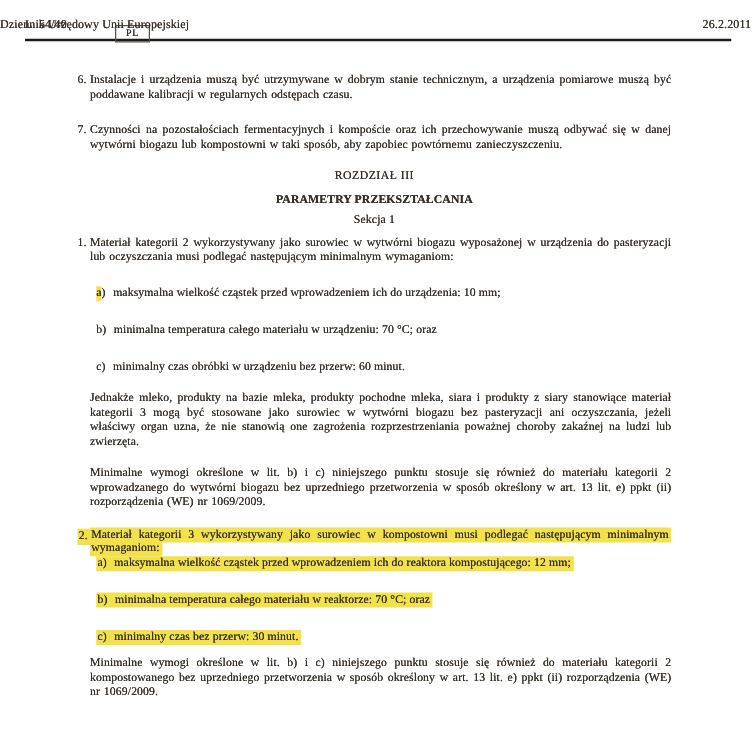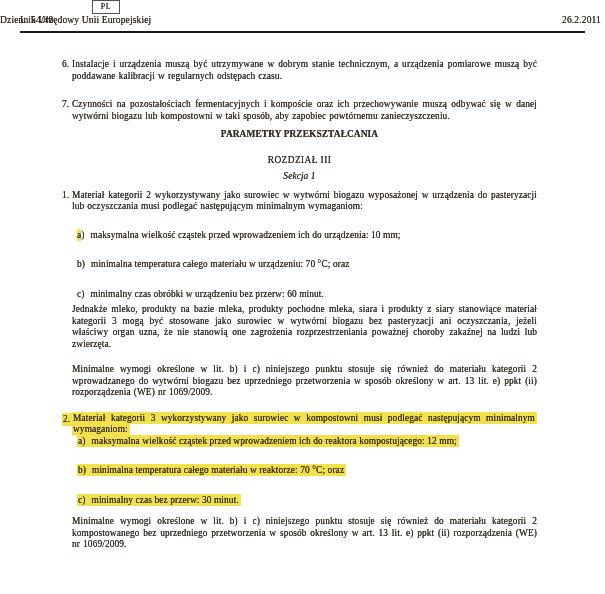--- a/index.html
+++ b/index.html
@@ -16,40 +16,40 @@
     font-size:9.4px;line-height:11.5px;
     letter-spacing:.1px;
     text-shadow:0 0 .3px currentColor;
   }
   .page{position:relative;width:605px;height:531px;}
 
   
   .hdr{position:relative;height:31px;}
   .pageref{position:absolute;left:20px;top:14px;font-size:9.6px;word-spacing:3px;}
   .badge{
-    position:absolute;left:92px;top:0;width:26px;height:12px;
+    position:absolute;left:92px;top:20px;width:26px;height:12px;
     border:1px solid #56514a;text-align:center;font-size:8px;line-height:12px;
     letter-spacing:.5px;
   }
   .jtitle{position:absolute;left:0;right:0;top:14px;font-size:9.6px;}
   .hdate{position:absolute;right:4px;top:14px;font-size:9.6px;}
   .rule{margin:0 20px;border-top:2.4px solid var(--rule);}
 
   
   .doc{margin:0 68px 0 62px;}
   .jtext{text-align:justify;word-spacing:.6px;}
   .pitem{position:relative;padding-left:10px;}
   .pitem .pm{position:absolute;left:0;top:0;}
   .sub{padding-left:15px;}
   .sub .sm{padding-right:6px;}
   .cont{margin-left:10px;}
 
   .hc{text-align:center;}
   .b{font-weight:bold;}
-  .i{font-style:italic;}
+  .i{}
   .chapter{letter-spacing:.4px;}
 
   
   .hl{
     background:var(--highlight);
     box-decoration-break:clone;-webkit-box-decoration-break:clone;
     padding:1px 2px 1px 1px;
   }
   .hl-sm{background:var(--highlight);padding:1px 0;}
 </style>
@@ -71,42 +71,42 @@
     <div class="pitem jtext" style="margin-top:26px">
       <span class="pm">6.</span>
       <span>Instalacje i urządzenia muszą być utrzymywane w dobrym stanie technicznym, a urządzenia pomiarowe muszą być poddawane kalibracji w regularnych odstępach czasu.</span>
     </div>
 
     <div class="pitem jtext" style="margin-top:17px">
       <span class="pm">7.</span>
       <span>Czynności na pozostałościach fermentacyjnych i kompoście oraz ich przechowywanie muszą odbywać się w danej wytwórni biogazu lub kompostowni w taki sposób, aby zapobiec powtórnemu zanieczyszczeniu.</span>
     </div>
 
+    <div class="hc chapter" style="margin-top:14px">ROZDZIAŁ III</div>
     <div class="hc b" style="margin-top:7px">PARAMETRY PRZEKSZTAŁCANIA</div>
-    <div class="hc chapter" style="margin-top:14px">ROZDZIAŁ III</div>
     <div class="hc i" style="margin-top:5px">Sekcja 1</div>
 
     <div class="pitem jtext" style="margin-top:7px">
       <span class="pm">1.</span>
       <span>Materiał kategorii 2 wykorzystywany jako surowiec w wytwórni biogazu wyposażonej w urządzenia do pasteryzacji lub oczyszczania musi podlegać następującym minimalnym wymaganiom:</span>
     </div>
 
     <div class="sub" style="margin-top:17px">
       <span class="sm"><span class="hl-sm">a</span><span>)</span></span><span>maksymalna wielkość cząstek przed wprowadzeniem ich do urządzenia: 10 mm;</span>
     </div>
 
     <div class="sub" style="margin-top:18px">
       <span class="sm">b)</span><span>minimalna temperatura całego materiału w urządzeniu: 70 °C; oraz</span>
     </div>
 
     <div class="sub" style="margin-top:18px">
       <span class="sm">c)</span><span>minimalny czas obróbki w urządzeniu bez przerw: 60 minut.</span>
     </div>
 
-    <div class="cont jtext" style="margin-top:4px">Jednakże mleko, produkty na bazie mleka, produkty pochodne mleka, siara i produkty z siary stanowiące materiał kategorii 3 mogą być stosowane jako surowiec w wytwórni biogazu bez pasteryzacji ani oczyszczania, jeżeli właściwy organ uzna, że nie stanowią one zagrożenia rozprzestrzeniania poważnej choroby zakaźnej na ludzi lub zwierzęta.</div>
+    <div class="cont jtext" style="margin-top:14px">Jednakże mleko, produkty na bazie mleka, produkty pochodne mleka, siara i produkty z siary stanowiące materiał kategorii 3 mogą być stosowane jako surowiec w wytwórni biogazu bez pasteryzacji ani oczyszczania, jeżeli właściwy organ uzna, że nie stanowią one zagrożenia rozprzestrzeniania poważnej choroby zakaźnej na ludzi lub zwierzęta.</div>
 
     <div class="cont jtext" style="margin-top:14px">Minimalne wymogi określone w lit. b) i c) niniejszego punktu stosuje się również do materiału kategorii 2 wprowadzanego do wytwórni biogazu bez uprzedniego przetworzenia w sposób określony w art. 13 lit. e) ppkt (ii) rozporządzenia (WE) nr 1069/2009.</div>
 
     <div class="pitem jtext" style="margin-top:14px">
       <span class="pm hl">2.</span>
       <span class="hl">Materiał kategorii 3 wykorzystywany jako surowiec w kompostowni musi podlegać następującym minimalnym wymaganiom:</span>
     </div>
 
     <div class="sub" style="margin-top:0">
       <span class="hl"><span class="sm">a)</span><span>maksymalna wielkość cząstek przed wprowadzeniem ich do reaktora kompostującego: 12 mm;</span></span>

